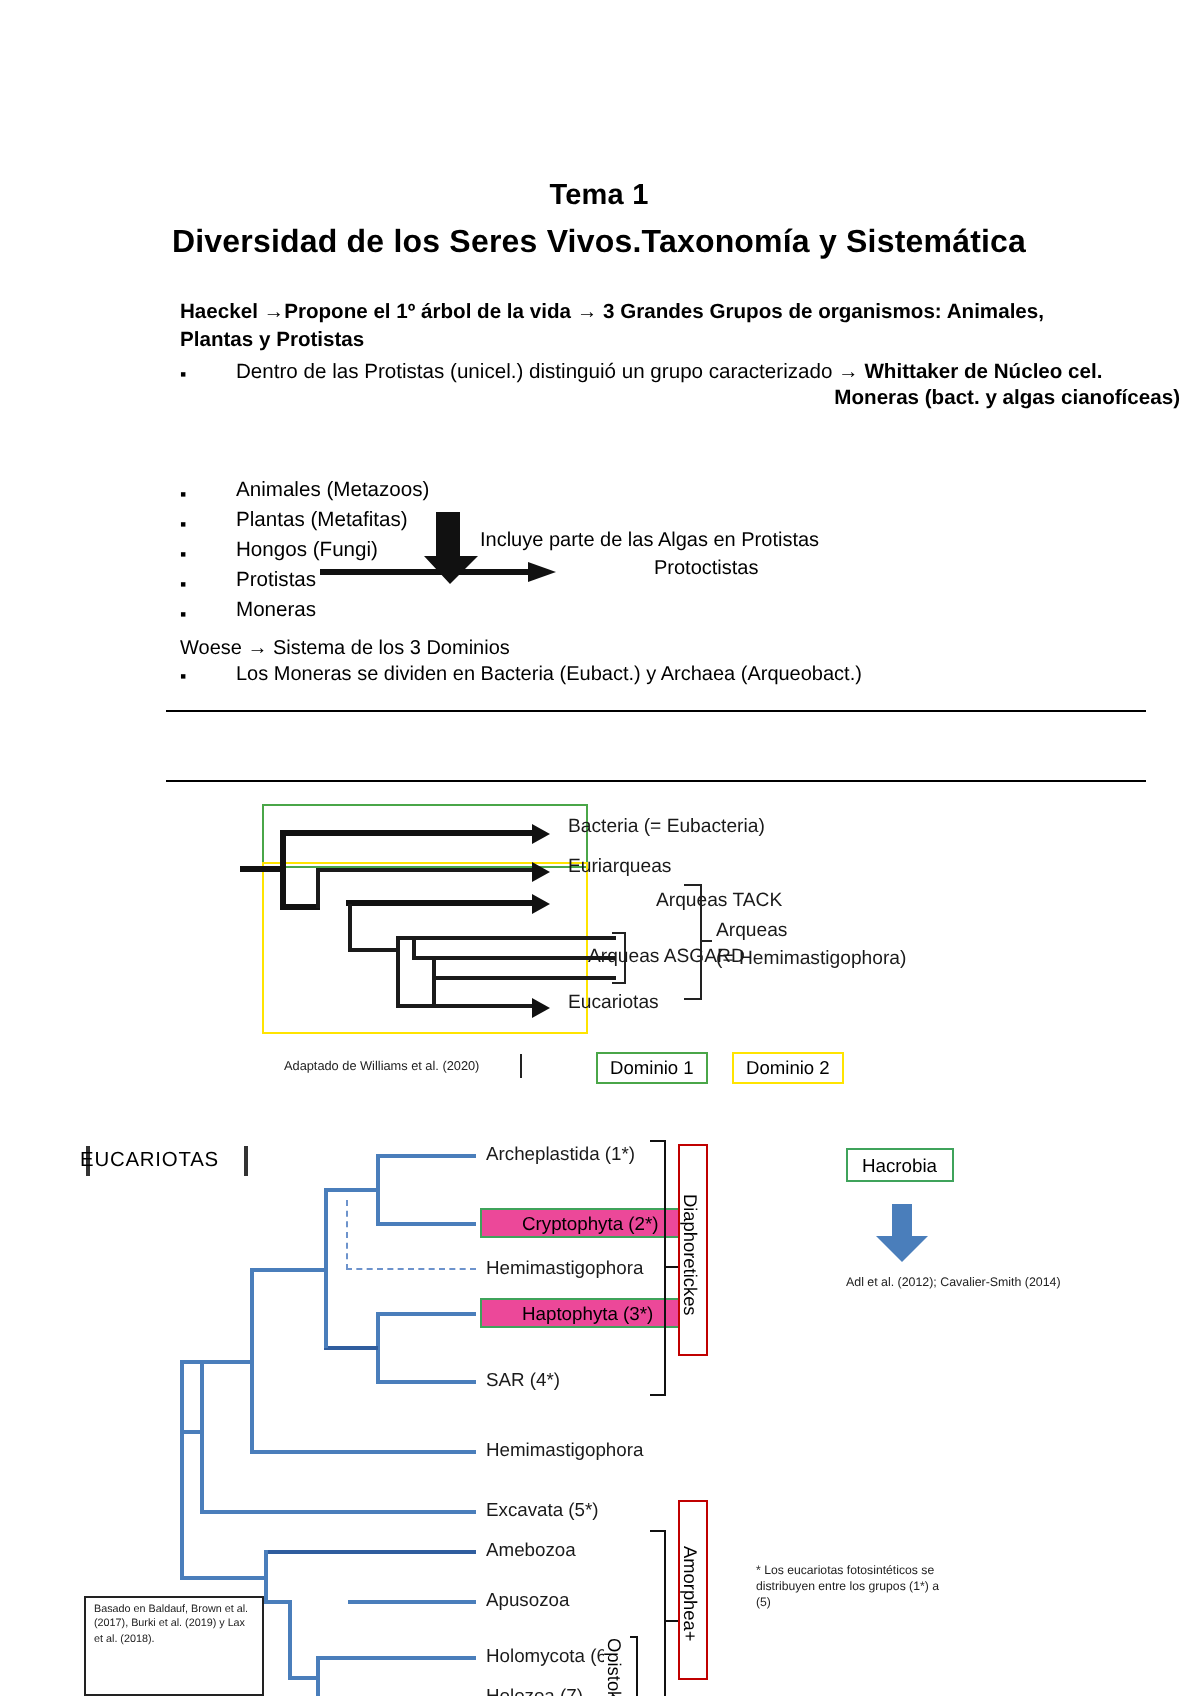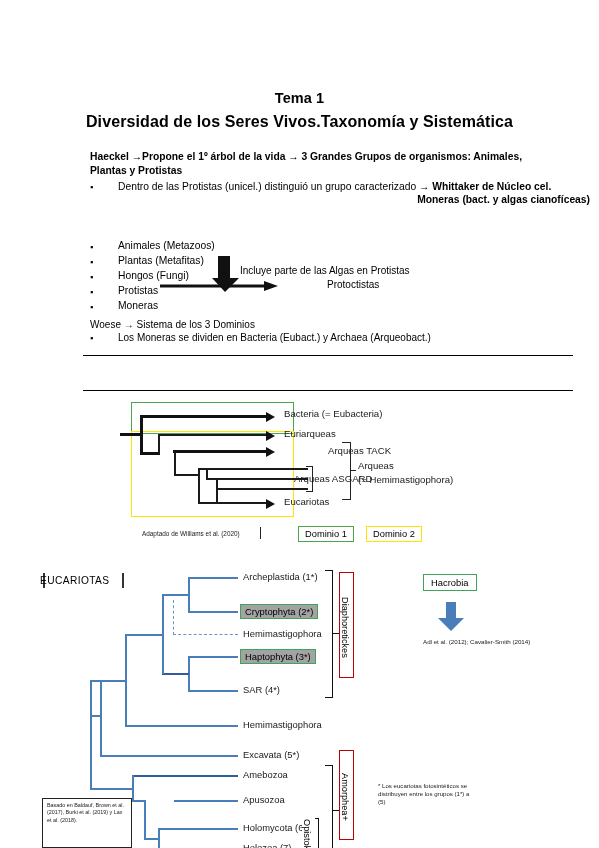--- a/index.html
+++ b/index.html
@@ -92,22 +92,22 @@
 
   
   #tree2{position:absolute;left:40px;top:560px;width:559px;height:288px;}
   .t2-h{position:absolute;height:1.6px;background:#4a7ebb;}
   .t2-v{position:absolute;width:1.6px;background:#4a7ebb;}
   .t2-h.dark{background:#2f5d9e;height:1.8px;}
   .t2-dash{position:absolute;height:0;border-top:1.5px dashed #6d93cc;}
   .t2-dashv{position:absolute;width:0;border-left:1.5px dashed #6d93cc;}
   .t2-lbl{position:absolute;font-size:9.4px;color:#1a1a1a;white-space:nowrap;}
   .gbox{
-    position:absolute;border:1.7px solid #3fa35b;background:#a3a3a3;
-    box-sizing:border-box;padding:1px 4px;font-size:9.4px;white-space:nowrap;
+    position:absolute;border:1.7px solid #3fa35b;background:#ec4899;
+    box-sizing:border-box;padding:1px 20px;font-size:9.4px;white-space:nowrap;
   }
   #euc-label{position:absolute;left:0px;top:15px;font-size:10.2px;letter-spacing:.4px;}
   #euc-bar-l{position:absolute;left:3px;top:13px;width:1.6px;height:15px;background:#333;}
   #euc-bar-r{position:absolute;left:82px;top:13px;width:1.6px;height:15px;background:#333;}
 
   .vbox{
     position:absolute;border:1.8px solid #c00000;background:#fff;box-sizing:border-box;
   }
   .vbox span{
     display:block;writing-mode:vertical-rl;text-orientation:mixed;

